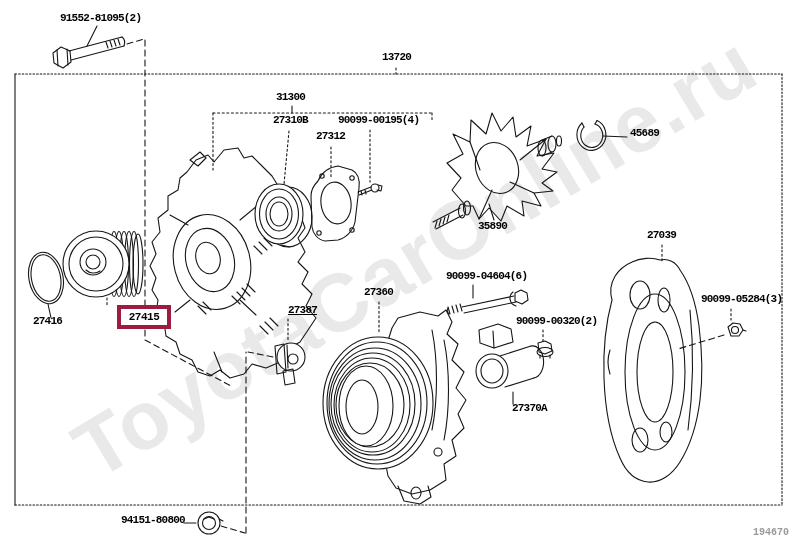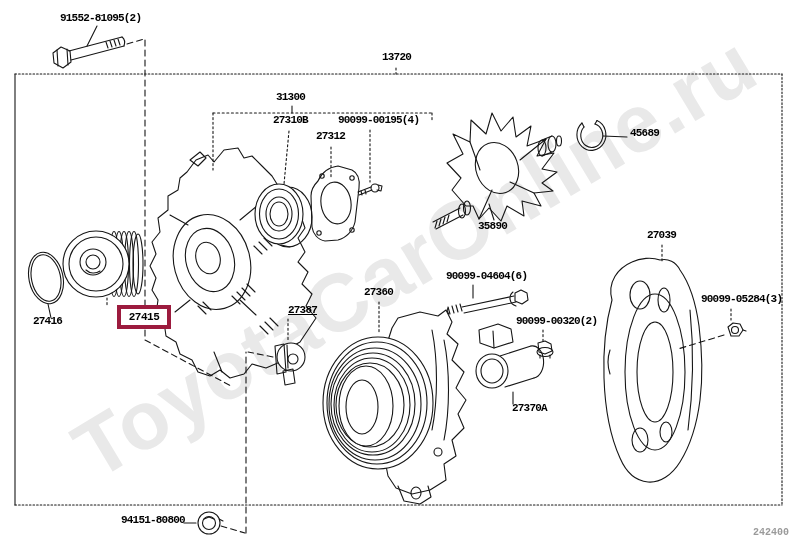--- a/index.html
+++ b/index.html
@@ -306,14 +306,14 @@
   <div class="lbl" style="left:495px;top:403px;margin-left:17px;">27370A</div>
   <div class="lbl" style="left:364px;top:287px;">27360</div>
   <div class="lbl" style="left:288px;top:305px;text-decoration:underline;">27387</div>
   <div class="lbl" style="left:33px;top:316px;">27416</div>
   <div class="lbl" style="left:121px;top:515px;">94151-80800</div>
 
   <div id="hlbox">
     <span>27415</span>
   </div>
 
-  <div id="sheetnum">242400</div>
+  <div id="sheetnum">194670</div>
 </div>
 
 </body></html>

